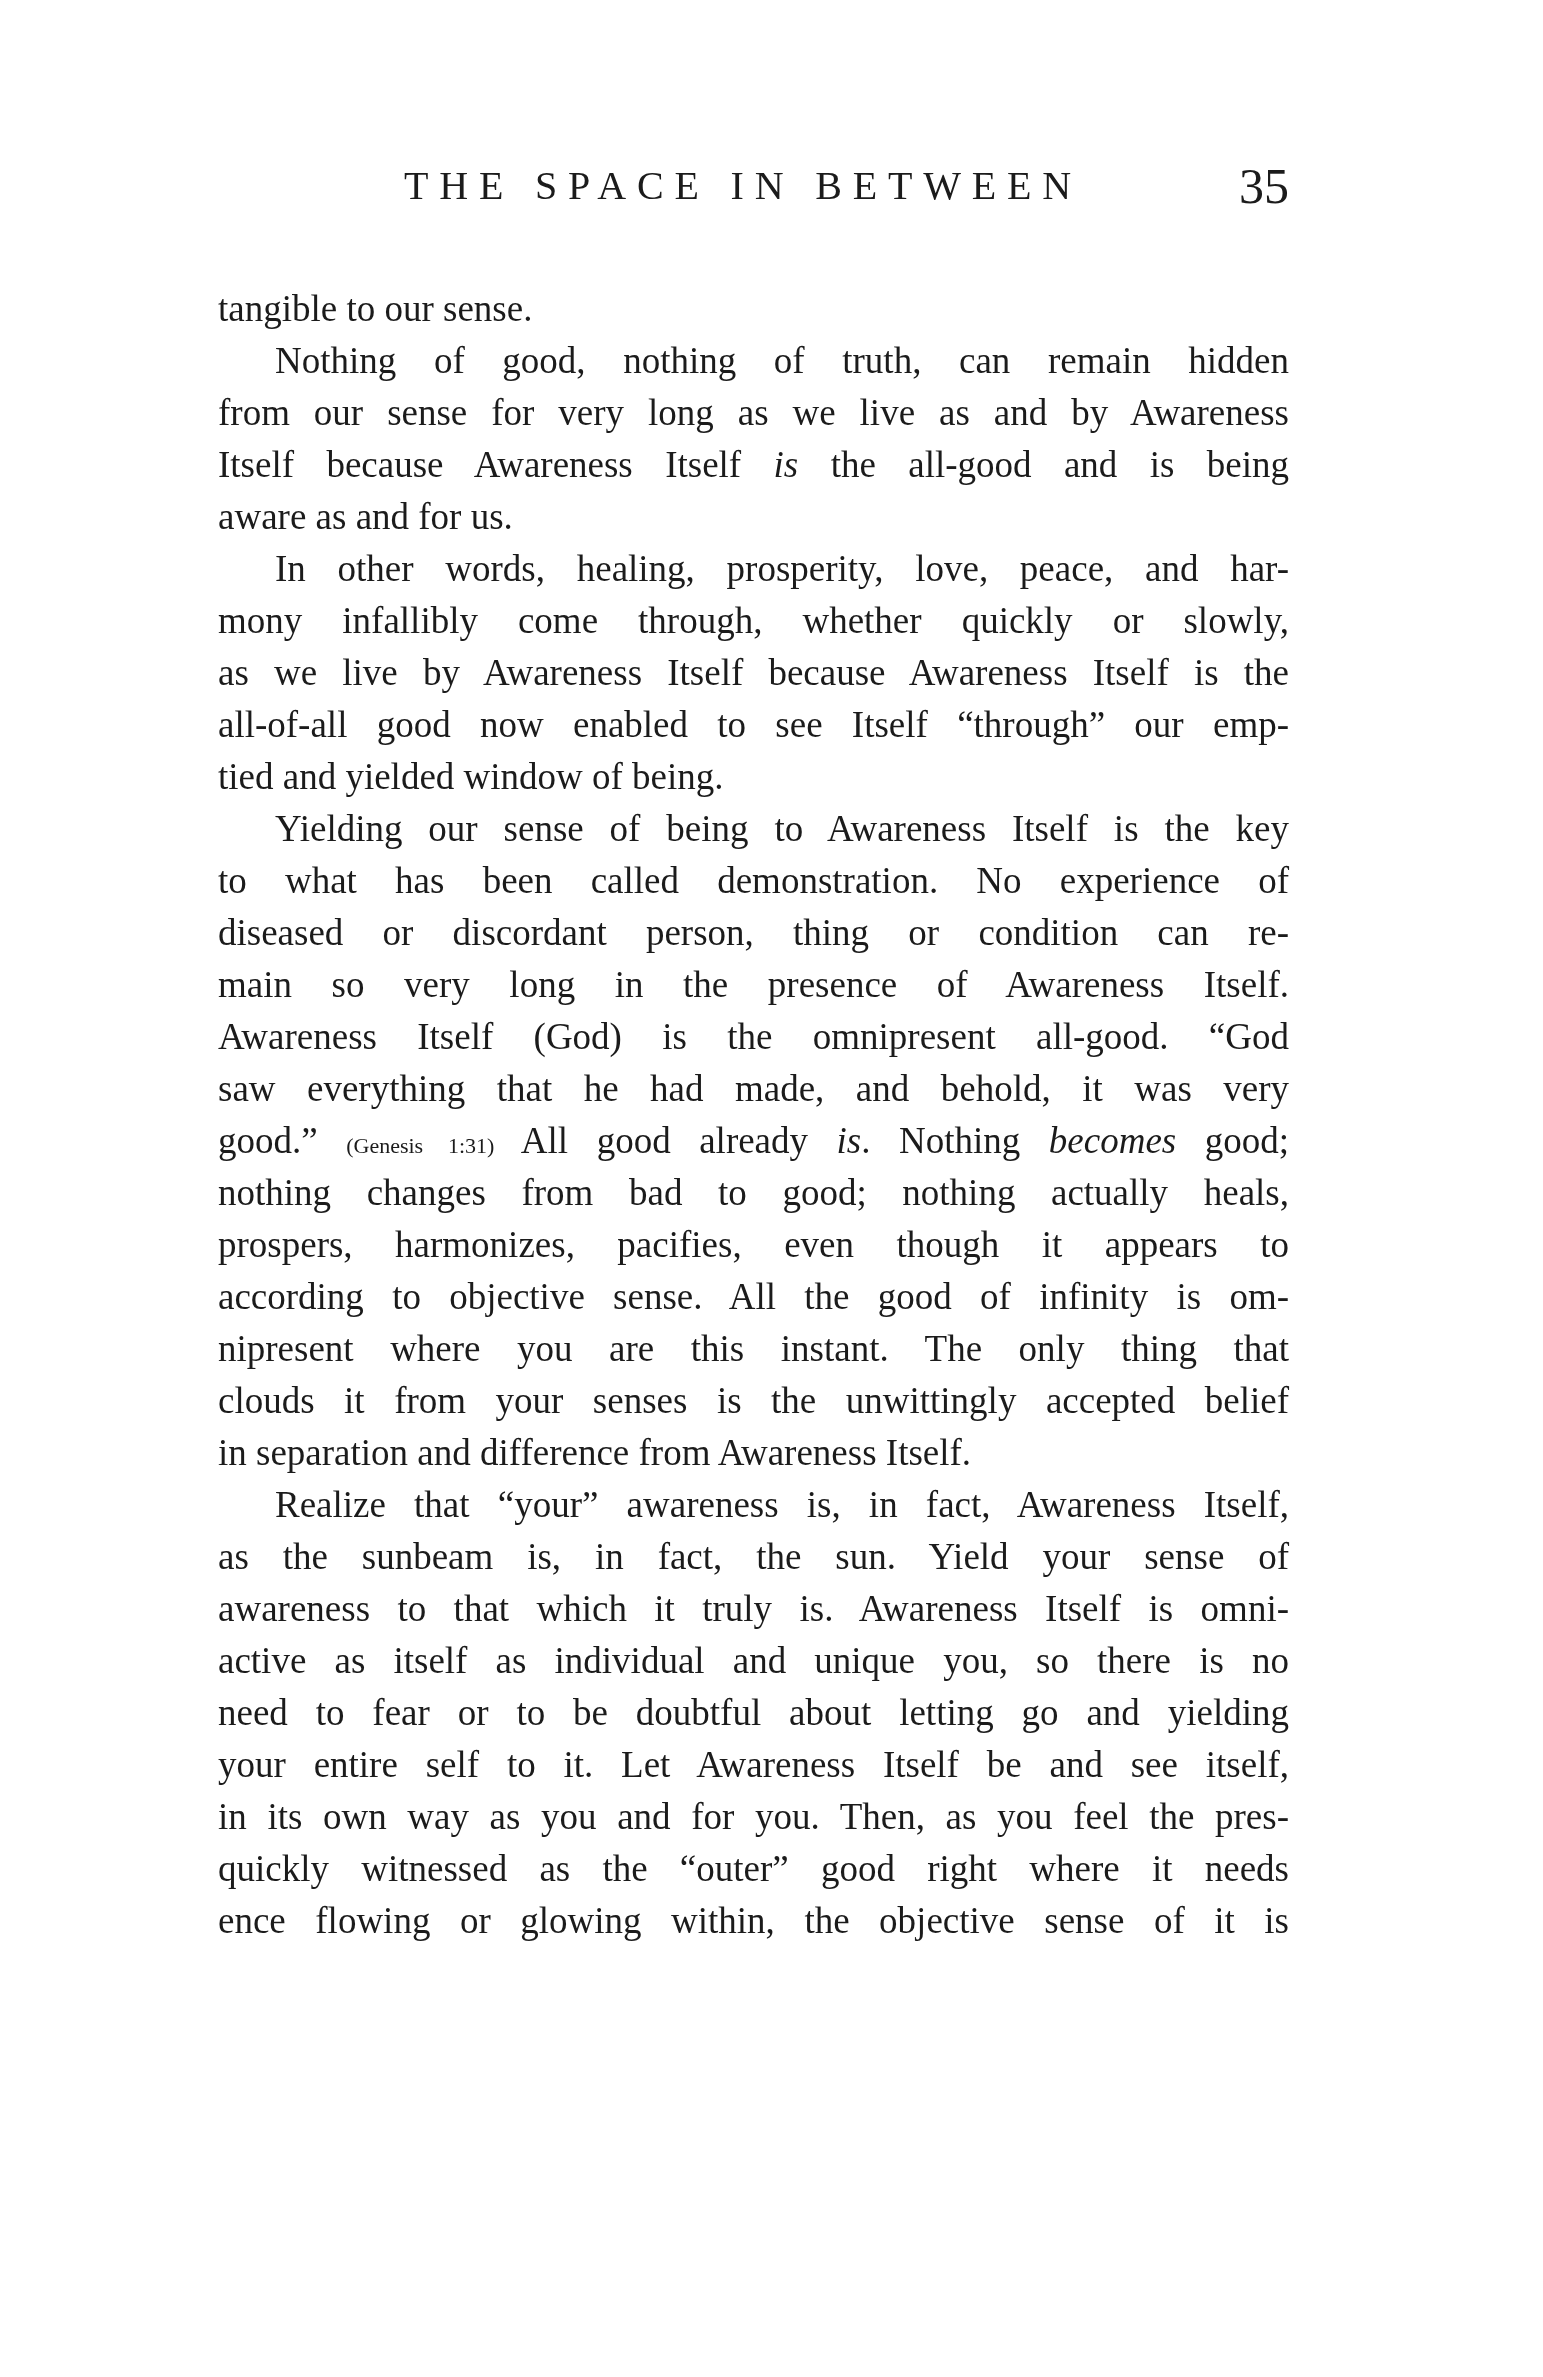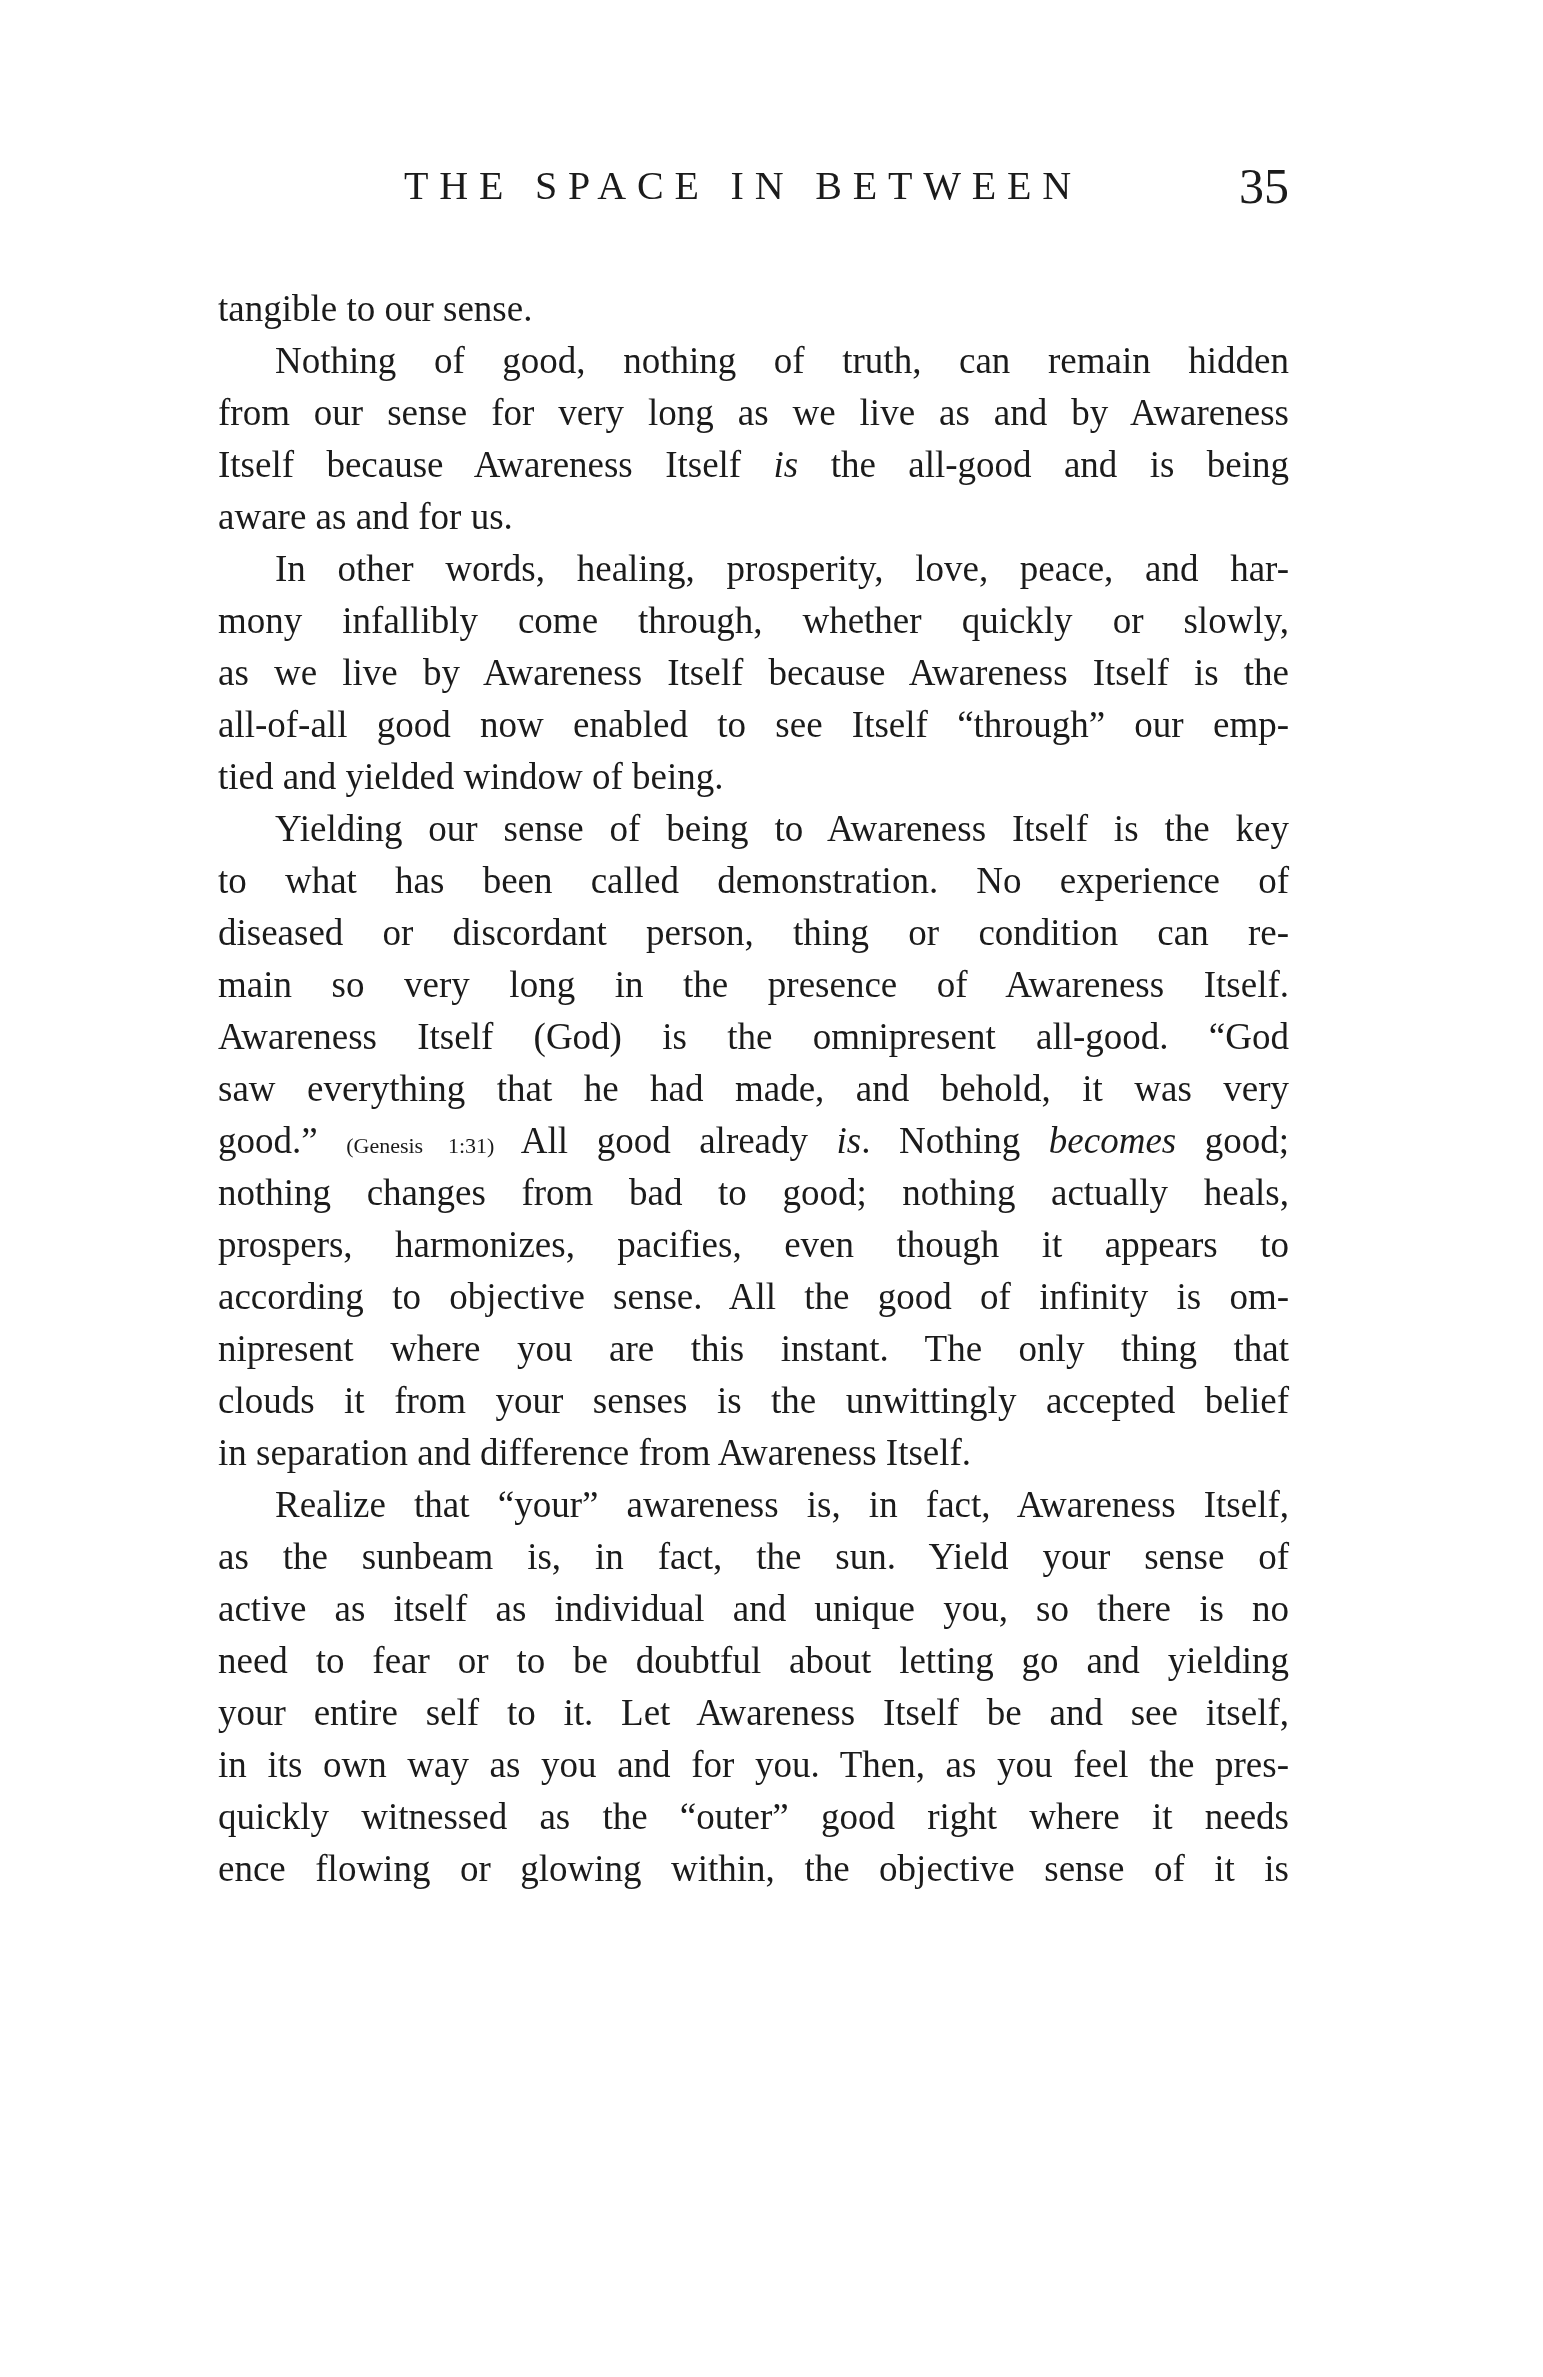--- a/index.html
+++ b/index.html
@@ -51,20 +51,21 @@
         <span class="line"><span>nothing changes from bad to good; nothing actually heals,</span></span>
         <span class="line"><span>prospers, harmonizes, pacifies, even though it appears to</span></span>
         <span class="line"><span>according to objective sense. All the good of infinity is om-</span></span>
         <span class="line"><span>nipresent where you are this instant. The only thing that</span></span>
         <span class="line"><span>clouds it from your senses is the unwittingly accepted belief</span></span>
         <span class="line last"><span>in separation and difference from Awareness Itself.</span></span>
       </div>
       <div>
         <span class="line indent"><span>Realize that “your” awareness is, in fact, Awareness Itself,</span></span>
         <span class="line"><span>as the sunbeam is, in fact, the sun. Yield your sense of</span></span>
+        <span class="line"><span>awareness to that which it truly is. Awareness Itself is omni-</span></span>
         <span class="line"><span>active as itself as individual and unique you, so there is no</span></span>
         <span class="line"><span>need to fear or to be doubtful about letting go and yielding</span></span>
         <span class="line"><span>your entire self to it. Let Awareness Itself be and see itself,</span></span>
         <span class="line"><span>in its own way as you and for you. Then, as you feel the pres-</span></span>
         <span class="line"><span>quickly witnessed as the “outer” good right where it needs</span></span>
         <span class="line"><span>ence flowing or glowing within, the objective sense of it is</span></span>
       </div>
     </div>
 </div>
 

